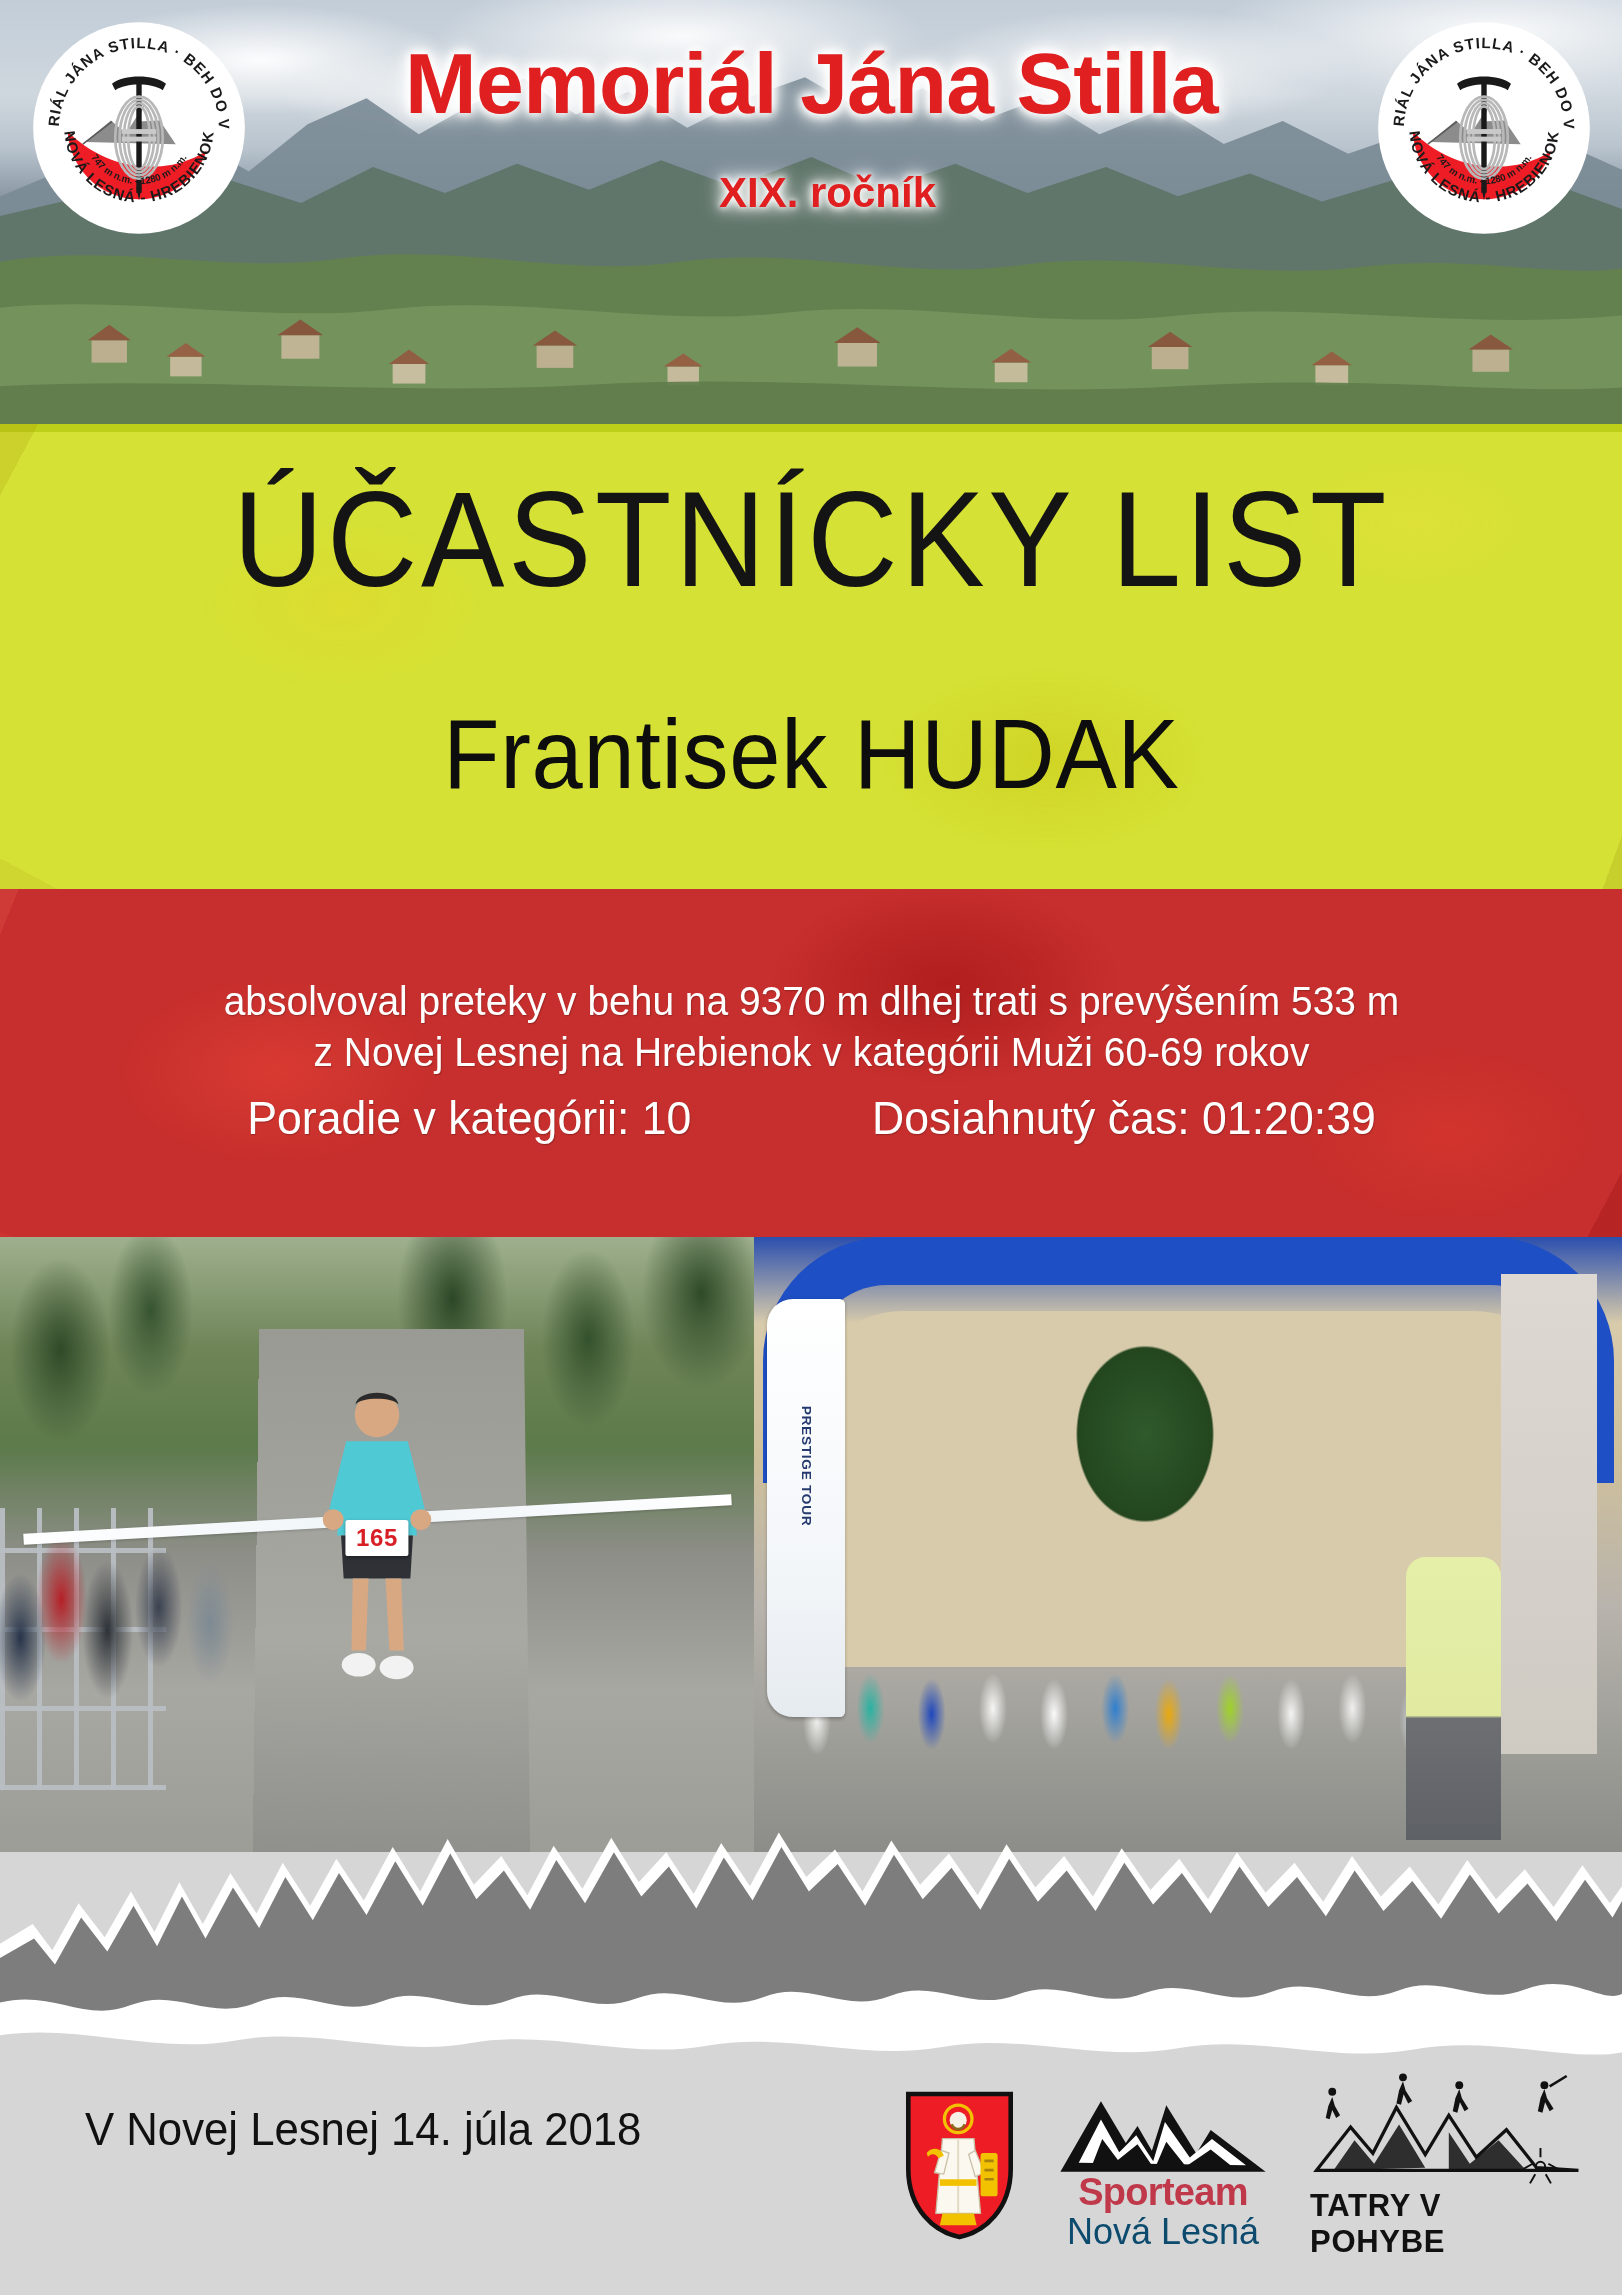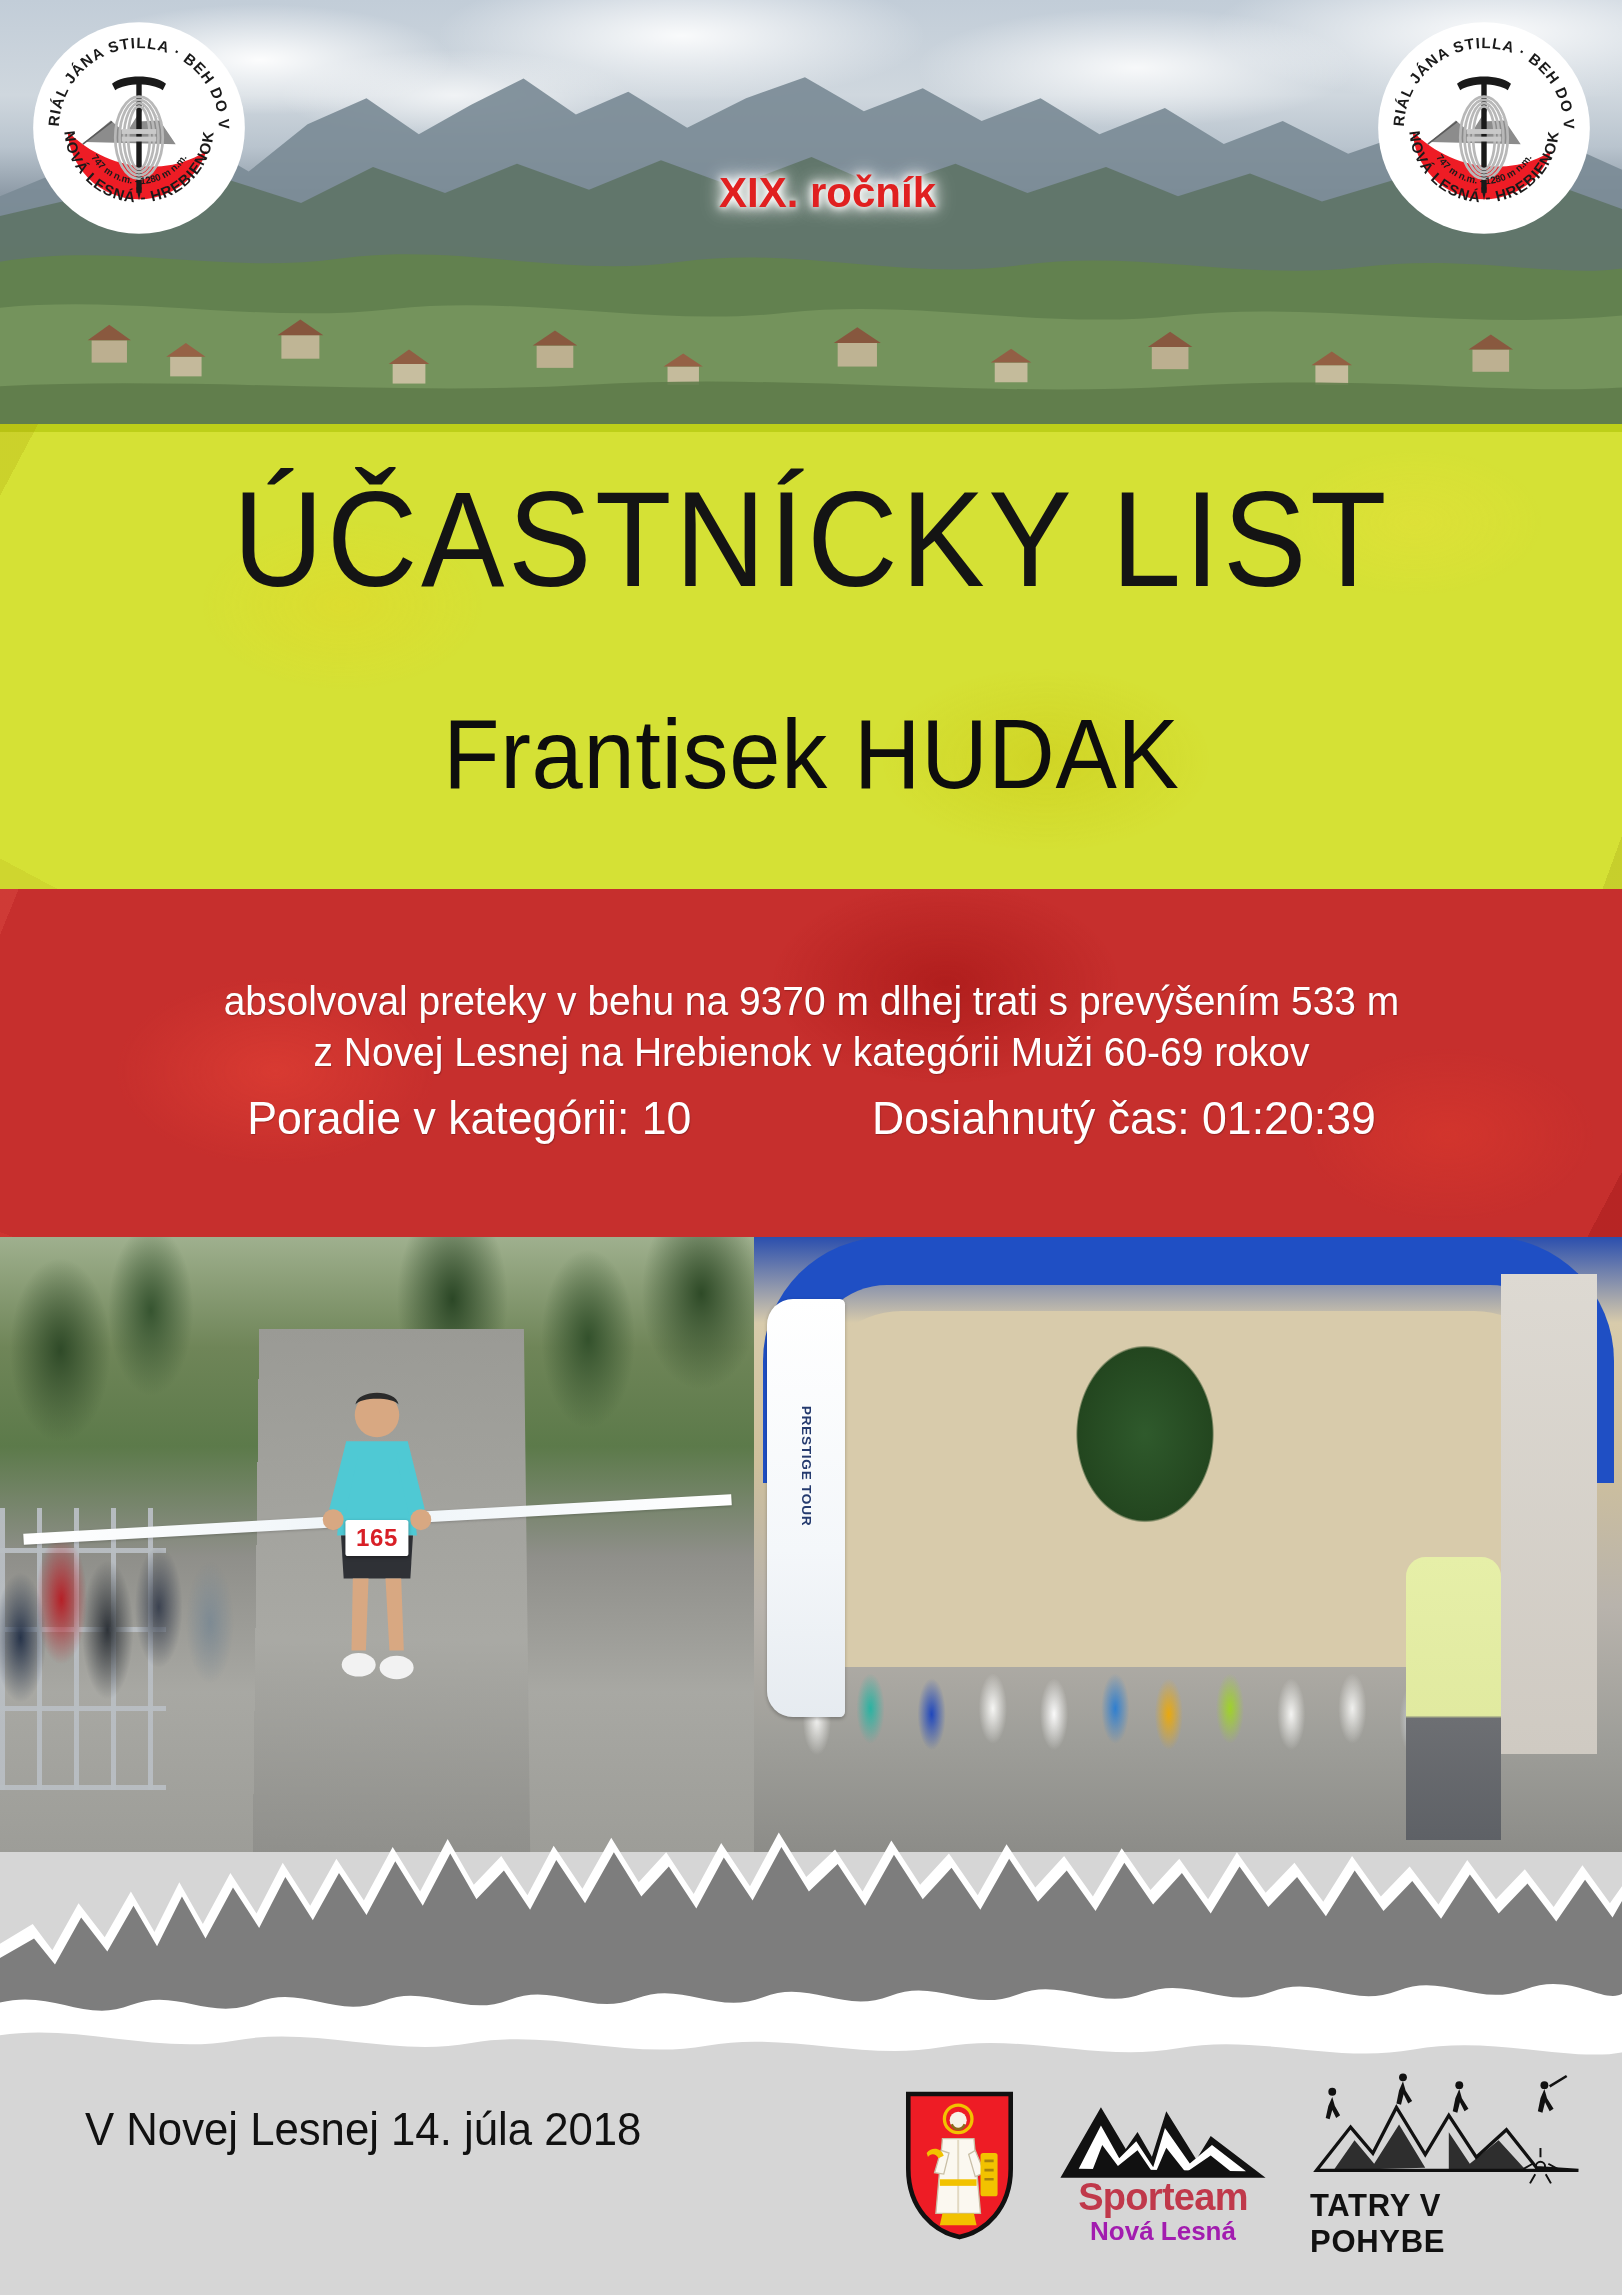--- a/index.html
+++ b/index.html
@@ -180,21 +180,21 @@
 
   
   .footer{position:absolute;left:0;top:2055px;width:1623px;height:241px;background:#d6d6d6;}
   .footer-date{
     position:absolute;left:85px;top:2102px;
     font-size:46px;color:#111;letter-spacing:0;transform:scaleX(.95);transform-origin:left;
   }
   .logos{position:absolute;left:903px;top:2068px;width:667px;height:196px;display:flex;align-items:center;gap:39px;}
   .sporteam{display:flex;flex-direction:column;align-items:center;}
   .sporteam .nm1{font-size:38px;font-weight:bold;color:#c0394b;margin-top:-6.5px;letter-spacing:-0.7px;text-align:right;}
-  .sporteam .nm2{font-size:26px;font-weight:bold;color:#a21caf;margin-top:-2.6px;}
+  .sporteam .nm2{font-size:36px;font-weight:normal;color:#0c4a6e;margin-top:-2.6px;}
   .tatry .tx{font-size:31px;font-weight:bold;color:#111;letter-spacing:0.7px;margin-top:-3.9px;}
 </style>
 </head>
 <body>
 
 <div class="page">
 
   <div class="hero">
     <div class="clouds"></div>
     <svg class="ridge" viewBox="0 0 2480 660" preserveAspectRatio="none">
@@ -223,20 +223,21 @@
           <path d="M1754,530 L1788,507 L1822,530 Z" fill="#8c4e3a"></path>
         <rect x="2010" y="558" width="50" height="30" fill="#d5c4a9"></rect>
           <path d="M2004,558 L2035,537 L2066,558 Z" fill="#99583f"></path>
         <rect x="2250" y="534" width="56" height="34" fill="#cab69b"></rect>
           <path d="M2244,534 L2278,511 L2312,534 Z" fill="#8d4f3b"></path>
       </g>
       <path d="M0,590 C300,575 600,605 900,588 C1200,570 1500,608 1800,590 C2100,572 2300,604 2480,592 L2480,660 L0,660 Z" fill="#5f7c4a" opacity="0.9"></path>
     </svg>
   </div>
 
+  <div class="hdr-title">Memoriál Jána Stilla</div>
   <div class="hdr-sub">XIX. ročník</div>
 
   <div class="emblem left">
     <svg viewBox="0 0 400 400" width="216" height="216">
       <defs>
         <path id="arcTopL" d="M 52,200 A 148,148 0 0 1 348,200" fill="none"></path>
         <path id="arcBotL" d="M 62,200 A 138,138 0 0 0 338,200" fill="none"></path>
         <path id="arcInL" d="M 96,200 A 104,104 0 0 0 304,200" fill="none"></path>
         <clipPath id="discL">
             <circle cx="200" cy="200" r="132"></circle>

